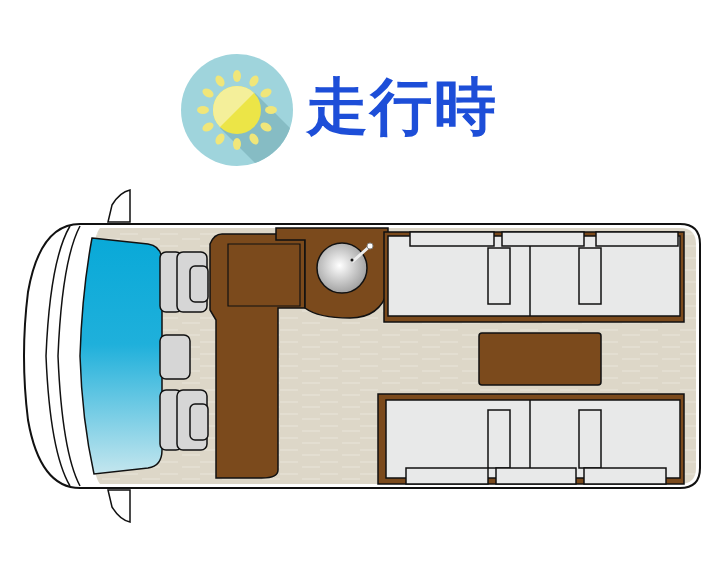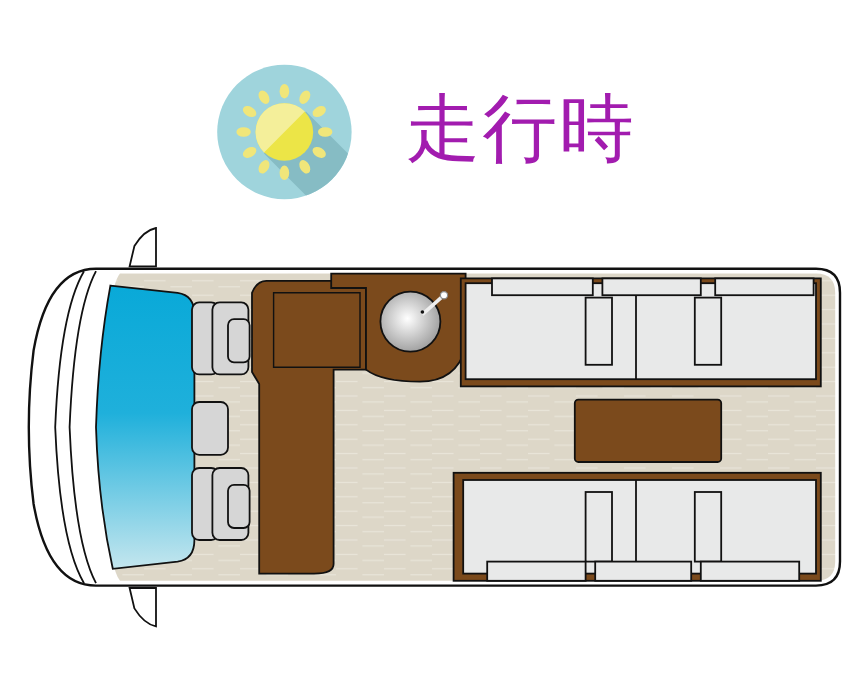--- a/index.html
+++ b/index.html
@@ -1,18 +1,18 @@
 <!DOCTYPE html>
 <html><head>
 <meta charset="utf-8">
 <style>
   html,body{margin:0;padding:0;background:#ffffff;}
   body{width:720px;height:567px;position:relative;overflow:hidden;font-family:"DejaVu Sans",sans-serif;}
   .header{position:absolute;left:180px;top:50px;height:120px;display:flex;align-items:center;}
-  .mode-title{position:absolute;left:338px;top:62px;font-size:62px;font-weight:normal;color:#a21caf;letter-spacing:2px;line-height:90px;}
+  .mode-title{position:absolute;left:306px;top:62px;font-size:62px;font-weight:bold;color:#1d4ed8;letter-spacing:2px;line-height:90px;}
   .layout{position:absolute;left:0;top:0;}
 </style>
 </head>
 <body>
 
 <div class="header">
   <svg width="114" height="114" viewBox="0 0 114 114">
     <defs>
       <clipPath id="circ">
           <circle cx="57" cy="57" r="56"></circle>

